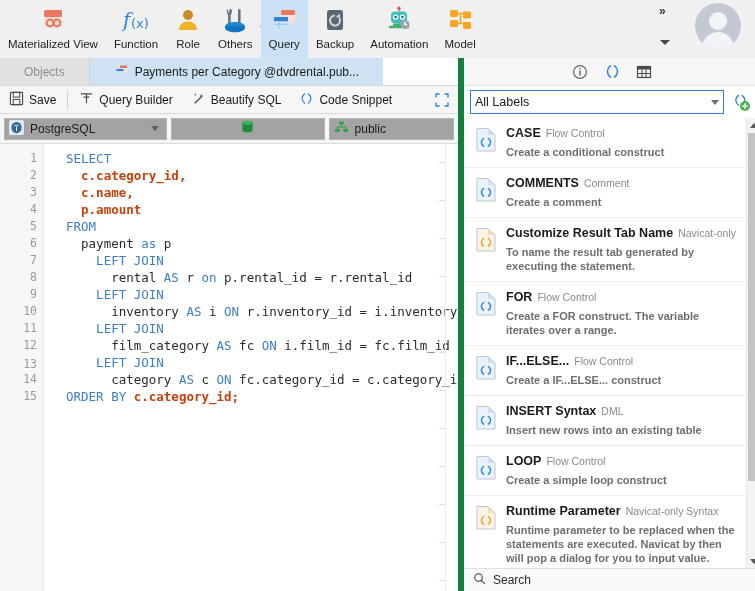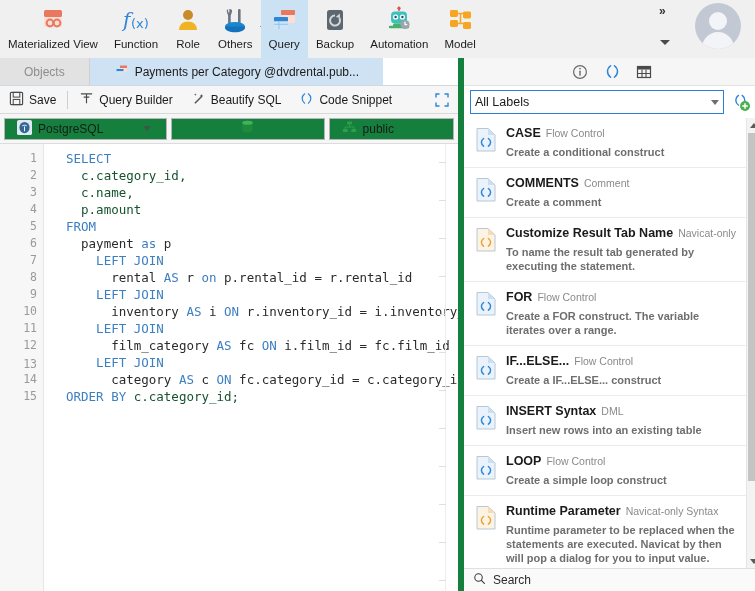--- a/index.html
+++ b/index.html
@@ -72,22 +72,22 @@
   .act .lbl{color:#1a1a1a;}
   .expand-btn{position:absolute;right:8px;top:6px;width:16px;height:16px;cursor:default;}
 
   
   .connbar{
     position:absolute;left:0;top:114px;width:458px;height:30px;
     background:#f6f6f6;border-bottom:1px solid #dcdcdc;box-sizing:border-box;
     display:flex;align-items:center;padding:0 4px;gap:4px;
   }
   .combo{
-    height:22px;background:#15803d;border:1px solid #b5b5b5;box-sizing:border-box;
-    display:flex;align-items:center;gap:6px;padding:0 12px;font-size:12px;cursor:default;
+    height:22px;background:#a3a3a3;border:1px solid #b5b5b5;box-sizing:border-box;
+    display:flex;align-items:center;gap:6px;padding:0 4px;font-size:12px;cursor:default;
   }
   .combo .cname{flex:1;white-space:nowrap;overflow:hidden;text-overflow:ellipsis;}
   .combo .dd{
     width:0;height:0;border-left:4px solid transparent;border-right:4px solid transparent;
     border-top:5px solid #4a4a4a;margin-right:3px;opacity:.75;
   }
   .combo.c1{width:164px;}
   .combo.c2{width:154px;flex-direction:column;}
   .combo.c3{width:126px;border:1px solid #b5b5b5;}
 
@@ -105,21 +105,21 @@
     font-family:"DejaVu Sans Mono", monospace;font-size:11.5px;color:#9a9a9a;line-height:17px;height:17px;
   }
   .code{
     position:absolute;left:50px;top:0;right:0;height:447px;
     font-family:"DejaVu Sans Mono", monospace;font-size:12.5px;line-height:17px;
     color:#2b2b2b;white-space:pre;
   }
   .code .ln{height:17px;line-height:17px;margin-left:16px;}
   .kw{color:#3d7fc1;}
   .id{color:#2b2b2b;}
-  .col{color:#14532d;}
+  .col{color:#c2410c;font-weight:bold;}
   .edge{
     position:absolute;right:12px;top:0;width:1px;height:447px;background:#ededed;
   }
   .edge-tick{position:absolute;right:0;width:7px;height:1px;background:#e0e0e0;}
 
   
   .rpanel{
     position:absolute;left:458px;top:58px;width:348px;height:533px;
     background:#ffffff;border-left:6px solid #15803d;box-sizing:border-box;
   }

